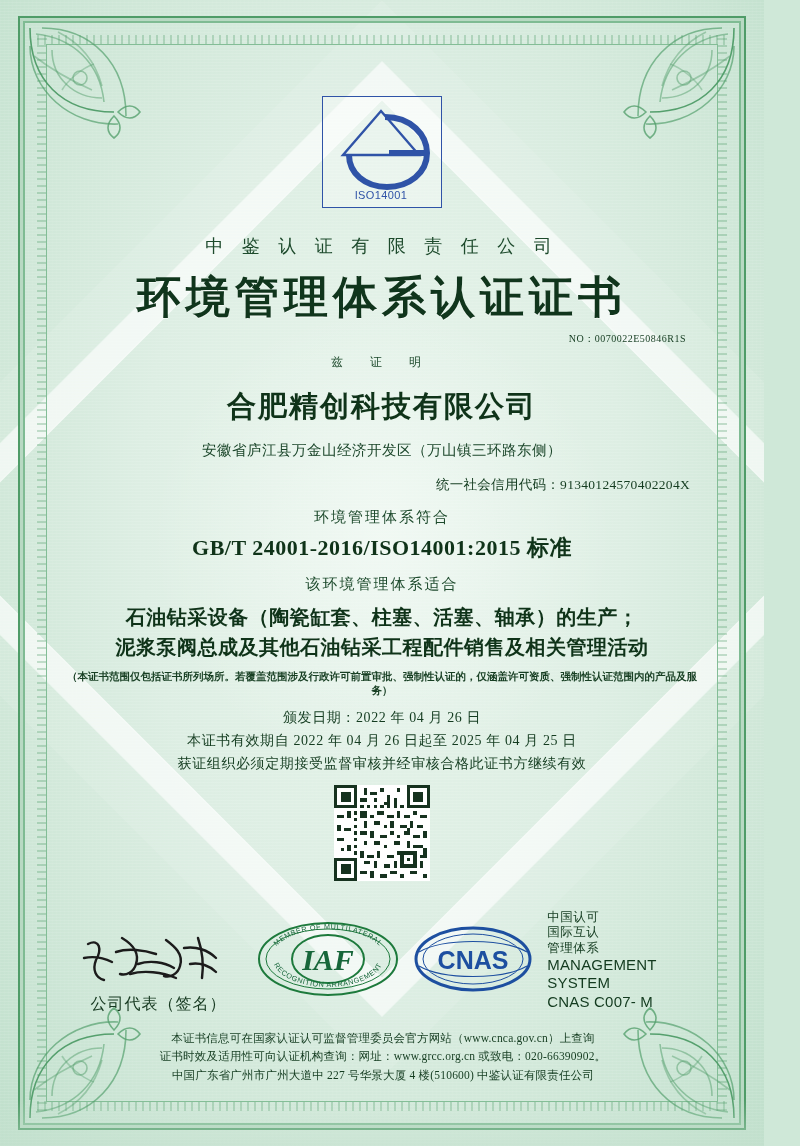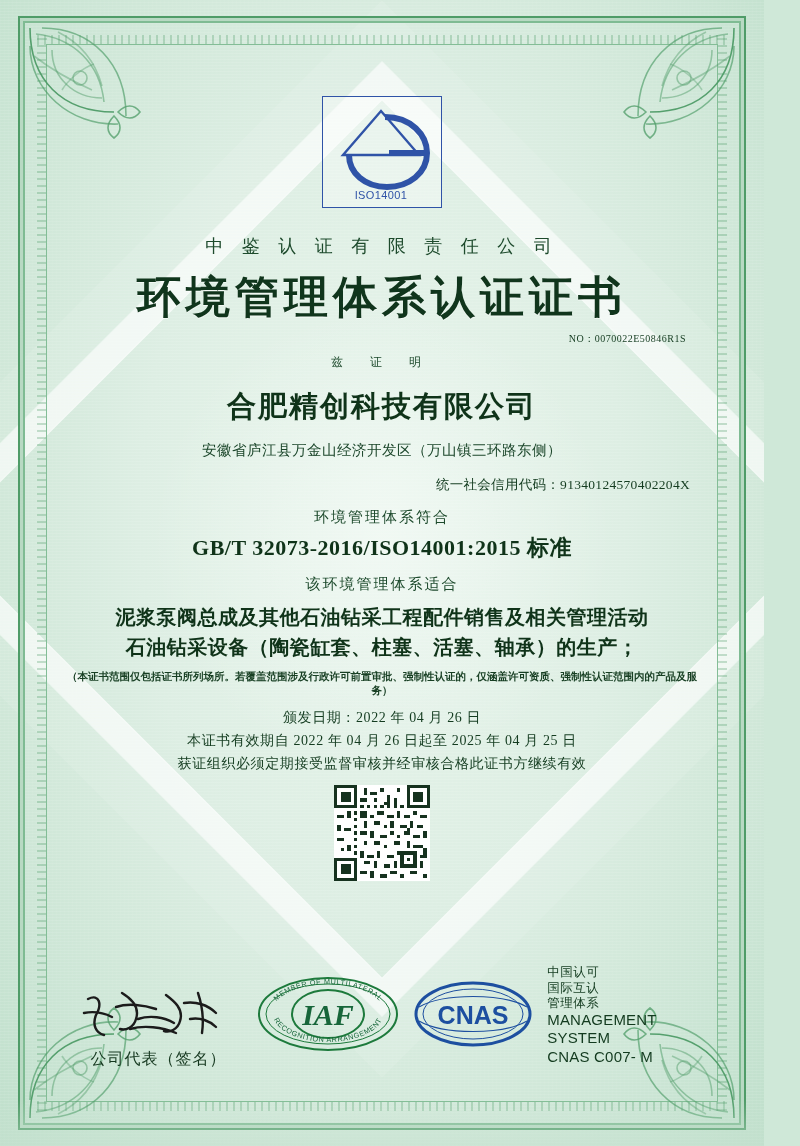--- a/index.html
+++ b/index.html
@@ -416,27 +416,27 @@
     <div class="hereby">兹 证 明</div>
 
     <div class="company">合肥精创科技有限公司</div>
 
     <div class="address">安徽省庐江县万金山经济开发区（万山镇三环路东侧）</div>
 
     <div class="credit-code">统一社会信用代码：91340124570402204X</div>
 
     <div class="line-label">环境管理体系符合</div>
 
-    <div class="standard">GB/T 32073-2016/ISO14001:2015 标准</div>
+    <div class="standard">GB/T 24001-2016/ISO14001:2015 标准</div>
 
     <div class="scope-intro">该环境管理体系适合</div>
 
     <div class="scope">
+      <div>石油钻采设备（陶瓷缸套、柱塞、活塞、轴承）的生产；</div>
       <div>泥浆泵阀总成及其他石油钻采工程配件销售及相关管理活动</div>
-      <div>石油钻采设备（陶瓷缸套、柱塞、活塞、轴承）的生产；</div>
     </div>
 
     <div class="note">（本证书范围仅包括证书所列场所。若覆盖范围涉及行政许可前置审批、强制性认证的，仅涵盖许可资质、强制性认证范围内的产品及服务）</div>
 
     <div class="dates">
       <div>颁发日期：2022 年 04 月 26 日</div>
       <div>本证书有效期自 2022 年 04 月 26 日起至 2025 年 04 月 25 日</div>
       <div>获证组织必须定期接受监督审核并经审核合格此证书方继续有效</div>
     </div>
 
@@ -533,16 +533,21 @@
         <div class="cnas-text">
           <div class="cn">中国认可</div>
           <div class="cn">国际互认</div>
           <div class="cn">管理体系</div>
           <div class="en">MANAGEMENT SYSTEM</div>
           <div class="en">CNAS C007- M</div>
         </div>
       </div>
     </div>
 
+    <div class="footer">
+      <div>本证书信息可在国家认证认可监督管理委员会官方网站（www.cnca.gov.cn）上查询</div>
+      <div>证书时效及适用性可向认证机构查询：网址：www.grcc.org.cn 或致电：020-66390902。</div>
+      <div>中国广东省广州市广州大道中 227 号华景大厦 4 楼(510600) 中鉴认证有限责任公司</div>
+    </div>
   </div>
 
   <div class="fade-bottom"></div>
 </div>
 
 </body></html>

